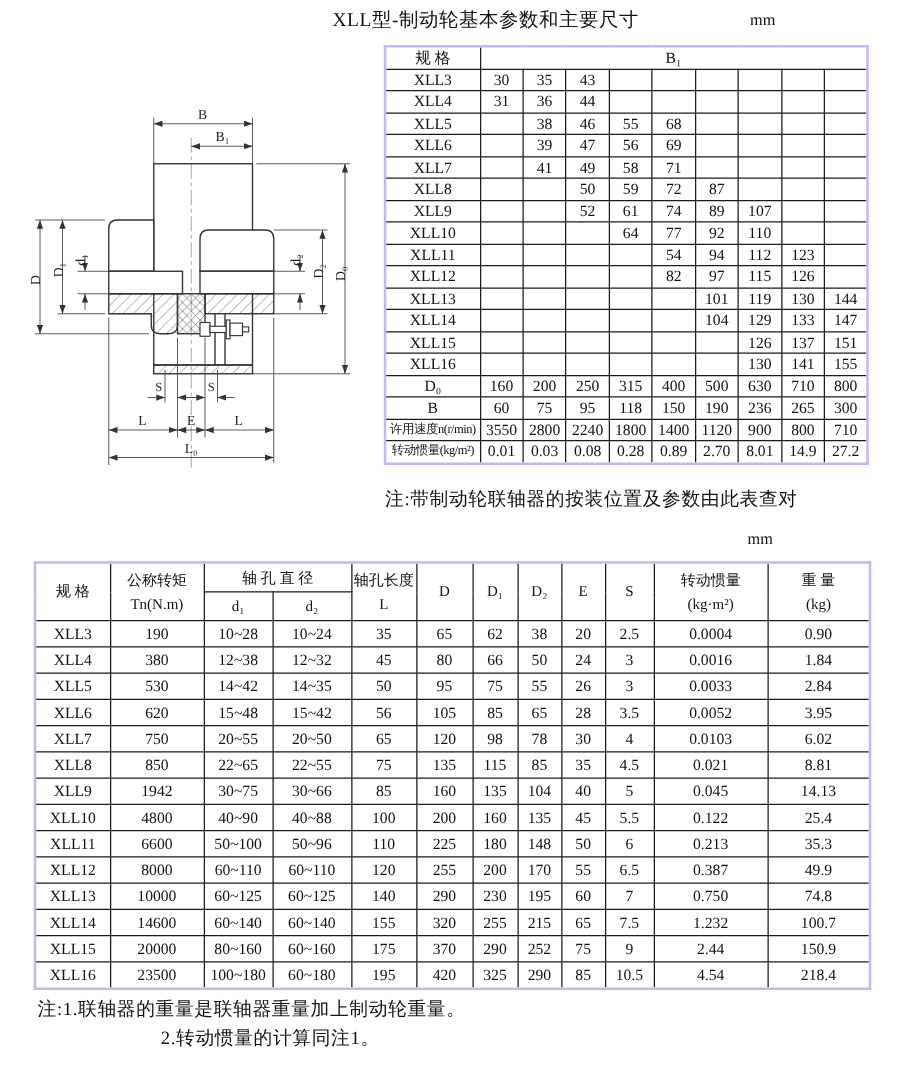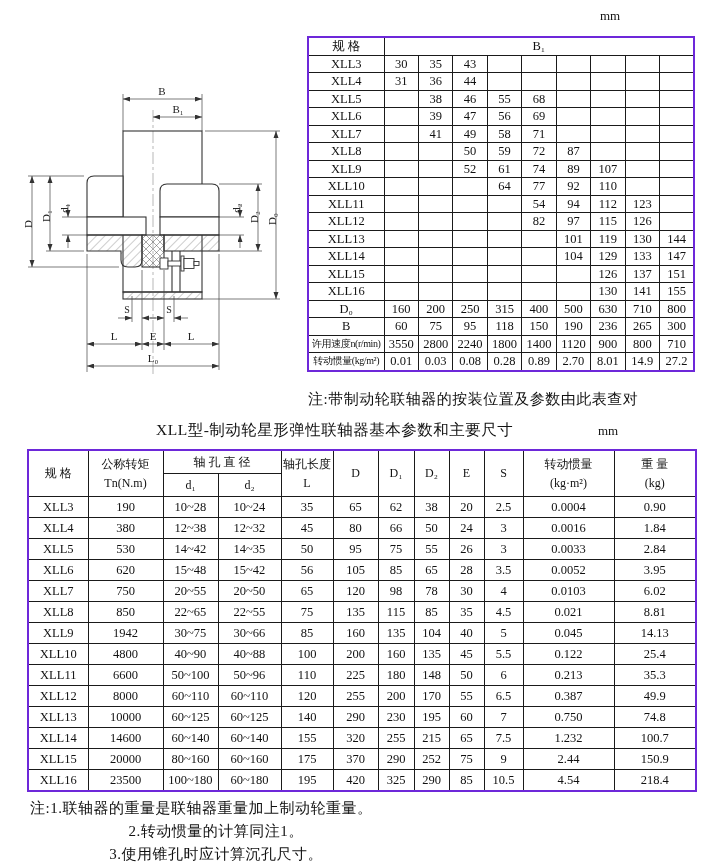--- a/index.html
+++ b/index.html
@@ -1,20 +1,20 @@
 <!DOCTYPE html>
 <html><head>
 <meta charset="utf-8">
 <style>
   html,body{margin:0;padding:0;background:#fff;}
   .page{position:relative;width:725px;height:867px;background:#fff;overflow:hidden;
         font-family:"Liberation Serif","DejaVu Serif",serif;color:#111;}
   .title{position:absolute;font-size:15.5px;letter-spacing:.5px;white-space:nowrap;}
   .unit{position:absolute;font-size:13px;}
-  table{position:absolute;border-collapse:collapse;table-layout:fixed;background:#fff;border:2px solid #6d28d9;}
+  table{position:absolute;border-collapse:collapse;table-layout:fixed;background:#fff;border:2px solid #c4b5fd;}
   td{border:1px solid #1a1a1a;text-align:center;vertical-align:middle;padding:0 1px;
      white-space:nowrap;overflow:hidden;font-size:12.5px;color:#111;}
   .table1{left:307px;top:36px;width:388px;}
   .table1 td{height:16.5px;line-height:16.5px;}
   .table1 td.sm{font-size:10px;letter-spacing:-0.4px;}
   .table2{left:27px;top:449px;width:668px;}
   .table2 thead td{height:22px;font-size:12px;line-height:1.2;}
   .table2 tbody td{height:20px;}
   .ln{display:block;line-height:1.55;}
   .note1{position:absolute;left:308px;top:390px;font-size:15px;letter-spacing:.5px;}
@@ -22,20 +22,21 @@
   .footnotes div{height:23px;line-height:23px;}
   .footnotes .indent{padding-left:30px;}
   .diagram{position:absolute;left:20px;top:74px;}
   .dimtext{font-family:"Liberation Serif","DejaVu Serif",serif;}
 </style>
 </head>
 <body>
 
 <div class="page">
 
+  <div class="title" style="left:266px;top:6px;">XLL型-制动轮基本参数和主要尺寸</div>
   <div class="unit" style="left:600px;top:8px;">mm</div>
 
   <svg class="diagram" width="290" height="330" viewBox="0 0 290 330" xmlns="http://www.w3.org/2000/svg">
     <defs>
       <pattern id="hatch" width="6" height="6" patternUnits="userSpaceOnUse" patternTransform="rotate(45)">
         <line x1="0" y1="0" x2="0" y2="6" stroke="#555" stroke-width="0.6"></line>
       </pattern>
       <pattern id="xhatch" width="7" height="7" patternUnits="userSpaceOnUse">
         <path d="M0,0 L7,7 M7,0 L0,7" stroke="#555" stroke-width="0.5" fill="none"></path>
       </pattern>
@@ -362,21 +363,20 @@
           <td>2.70</td>
           <td>8.01</td>
           <td>14.9</td>
           <td>27.2</td>
         </tr>
       </tbody>
   </table>
 
   <div class="note1">注:带制动轮联轴器的按装位置及参数由此表查对</div>
 
-  <div class="title" style="left:156px;top:420px;">XLL型-制动轮星形弹性联轴器基本参数和主要尺寸</div>
   <div class="unit" style="left:598px;top:423px;">mm</div>
 
   <table class="table2">
     <colgroup>
       <col style="width:60px">
         <col style="width:75px">
         <col style="width:55px">
         <col style="width:63px">
       <col style="width:52px">
         <col style="width:45px">
@@ -614,16 +614,15 @@
           <td>10.5</td>
           <td>4.54</td>
           <td>218.4</td>
         </tr>
       </tbody>
   </table>
 
   <div class="footnotes">
     <div>注:1.联轴器的重量是联轴器重量加上制动轮重量。</div>
     <div class="indent">2.转动惯量的计算同注1。</div>
-    <div class="indent">3.使用锥孔时应计算沉孔尺寸。</div>
   </div>
 
 </div>
 
 </body></html>

